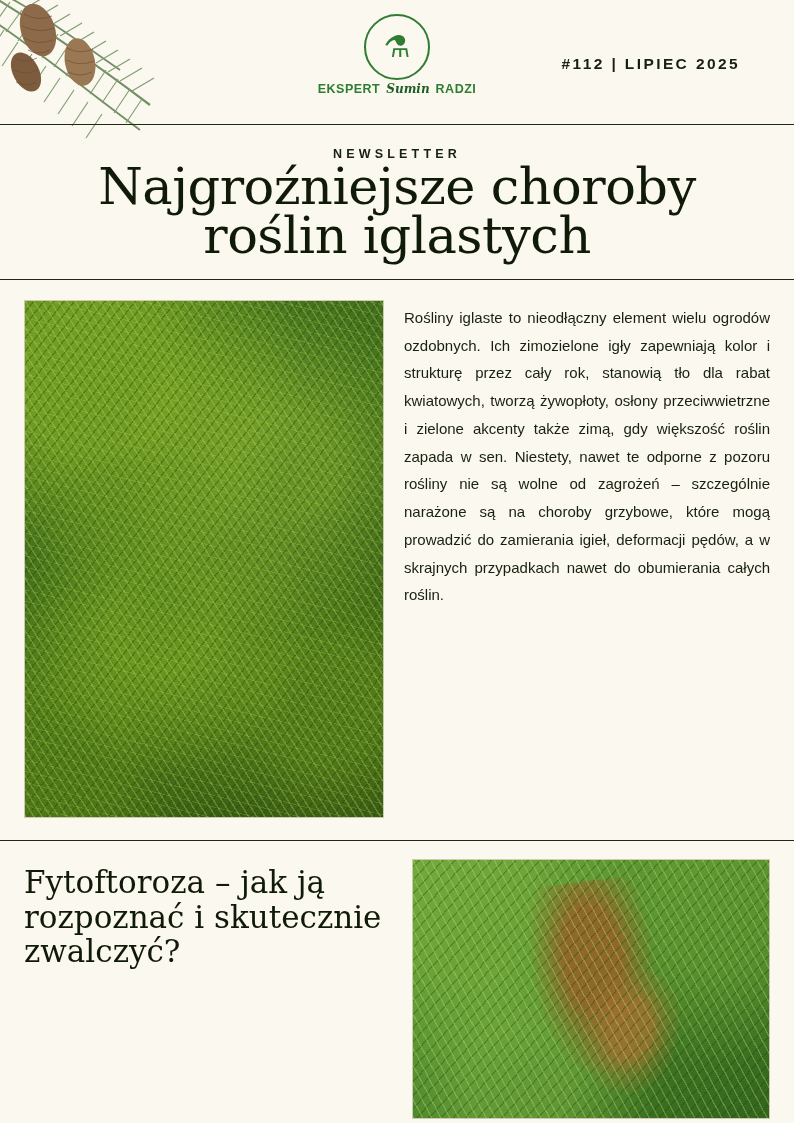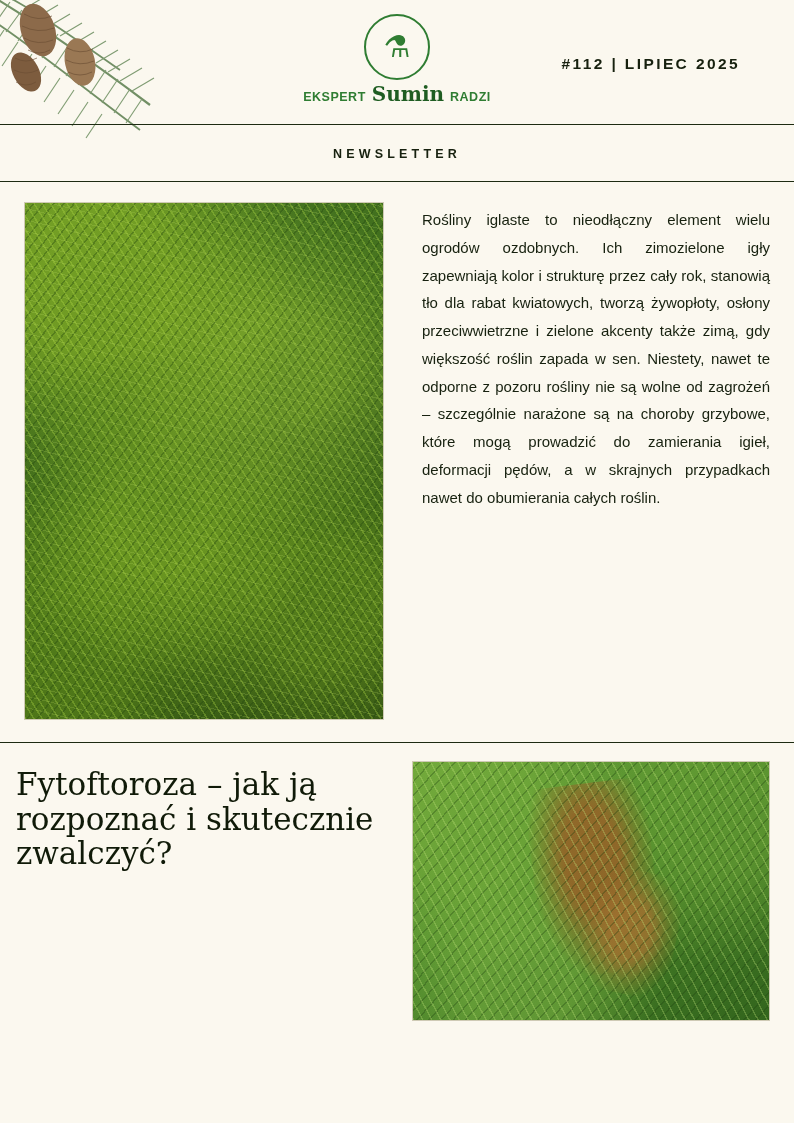--- a/index.html
+++ b/index.html
@@ -65,21 +65,22 @@
   .logo-text {
     margin-top: 2px;
     font-size: 12.5px;
     letter-spacing: 0.5px;
     color: #2f7d32;
     font-weight: 700;
     white-space: nowrap;
   }
   .logo-text .brand {
     font-family: "DejaVu Serif", serif;
-    font-size: 20px;
+    font-style: italic;
+    font-size: 12px;
     color: #1f5d22;
     letter-spacing: 0;
     padding: 0 2px;
   }
 
   .issue {
     position: absolute;
     right: 54px;
     top: 46px;
     font-size: 15.5px;
@@ -125,21 +126,21 @@
   }
   .rule {
     height: 1px;
     background: #1d2b12;
     width: 100%;
   }
 
   
   .section-one {
     display: flex;
-    gap: 38px;
+    gap: 20px;
     padding: 20px 24px 22px;
     align-items: flex-start;
   }
   .photo {
     border: 1px solid #cfcab5;
     overflow: hidden;
     position: relative;
     flex: none;
   }
   .photo-hedge {
@@ -156,21 +157,21 @@
     text-align: justify;
     color: #17210f;
     margin: 0 0 16px 0;
   }
   .body-text:last-child { margin-bottom: 0; }
 
   
   .section-two {
     display: flex;
     gap: 18px;
-    padding: 18px 24px 0 16px;
+    padding: 18px 24px 0 24px;
     align-items: flex-start;
   }
   .sub-title {
     font-family: "DejaVu Serif", serif;
     font-size: 31px;
     line-height: 1.12;
     font-weight: 400;
     color: #101a08;
     margin: 0 0 16px 0;
   }
@@ -322,20 +323,22 @@
       <span>RADZI</span>
     </div>
   </div>
 
   <div class="issue">#112 |  LIPIEC 2025</div>
   <div class="header-rule"></div>
 </div>
 
 <div class="title-block">
   <div class="eyebrow">NEWSLETTER</div>
+  <h1 class="main-title">Najgroźniejsze choroby
+roślin iglastych</h1>
 </div>
 <div class="rule"></div>
 
 <div class="section-one">
   <div class="photo photo-hedge">
     <div class="hedge-bg"></div>
     <div class="needle-layer"></div>
   </div>
   <div class="body-col">
     <p class="body-text">Rośliny iglaste to nieodłączny element wielu ogrodów ozdobnych. Ich zimozielone igły zapewniają kolor i strukturę przez cały rok, stanowią tło dla rabat kwiatowych, tworzą żywopłoty, osłony przeciwwietrzne i zielone akcenty także zimą, gdy większość roślin zapada w sen. Niestety, nawet te odporne z pozoru rośliny nie są wolne od zagrożeń – szczególnie narażone są na choroby grzybowe, które mogą prowadzić do zamierania igieł, deformacji pędów, a w skrajnych przypadkach nawet do obumierania całych roślin.</p>

